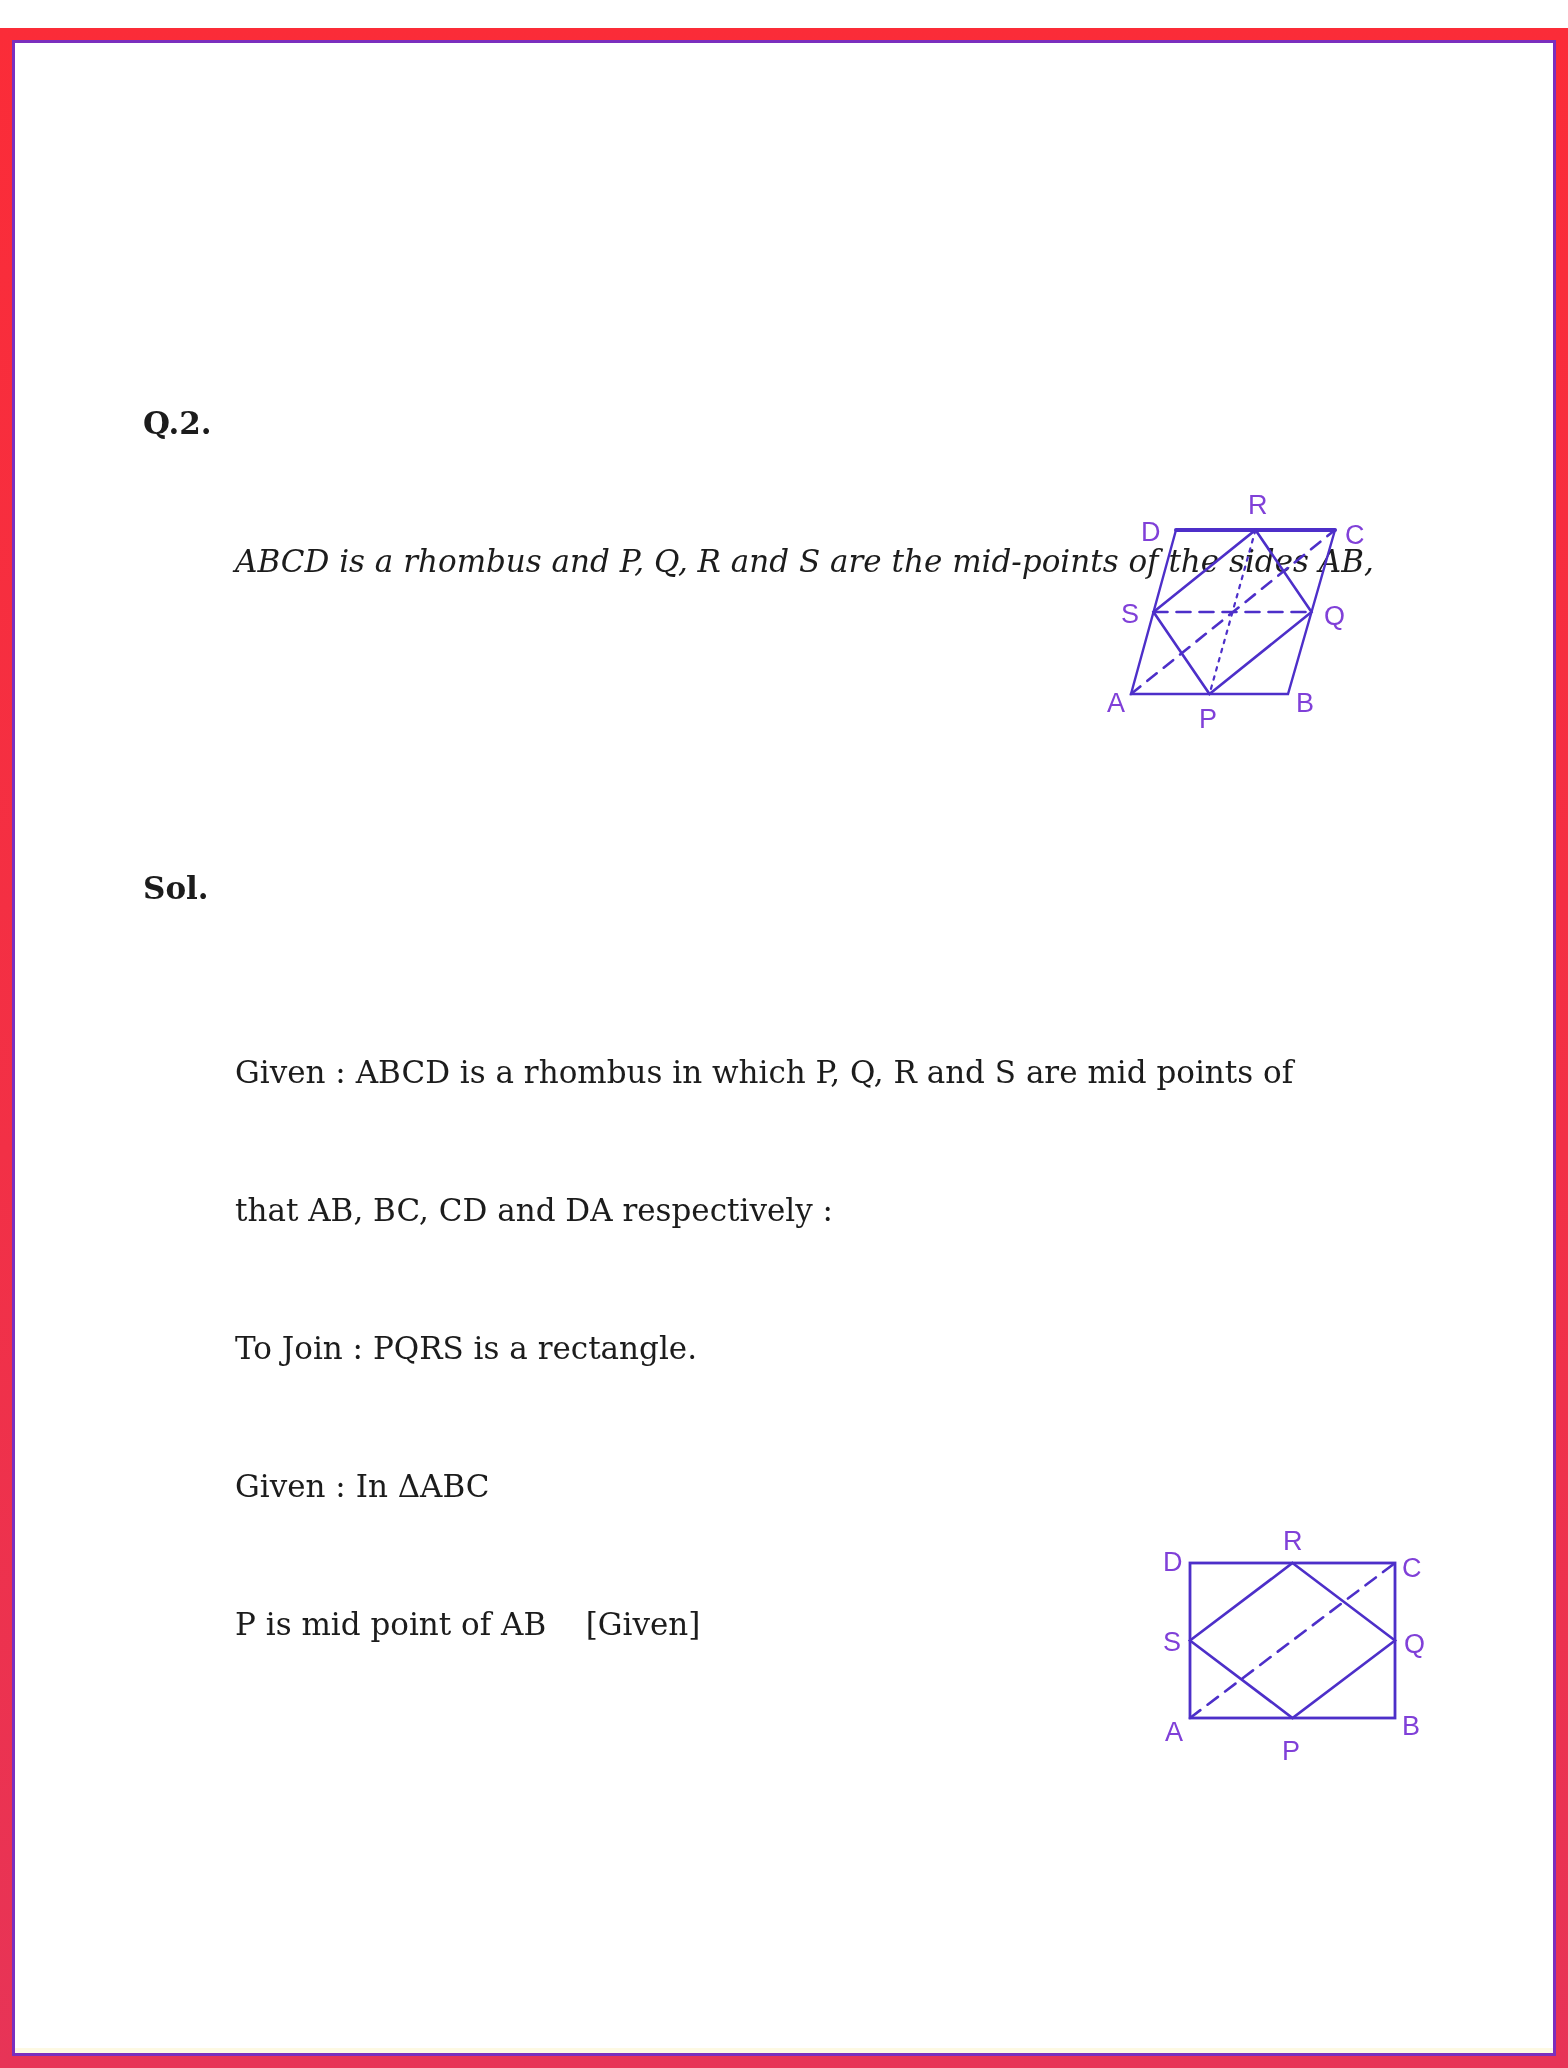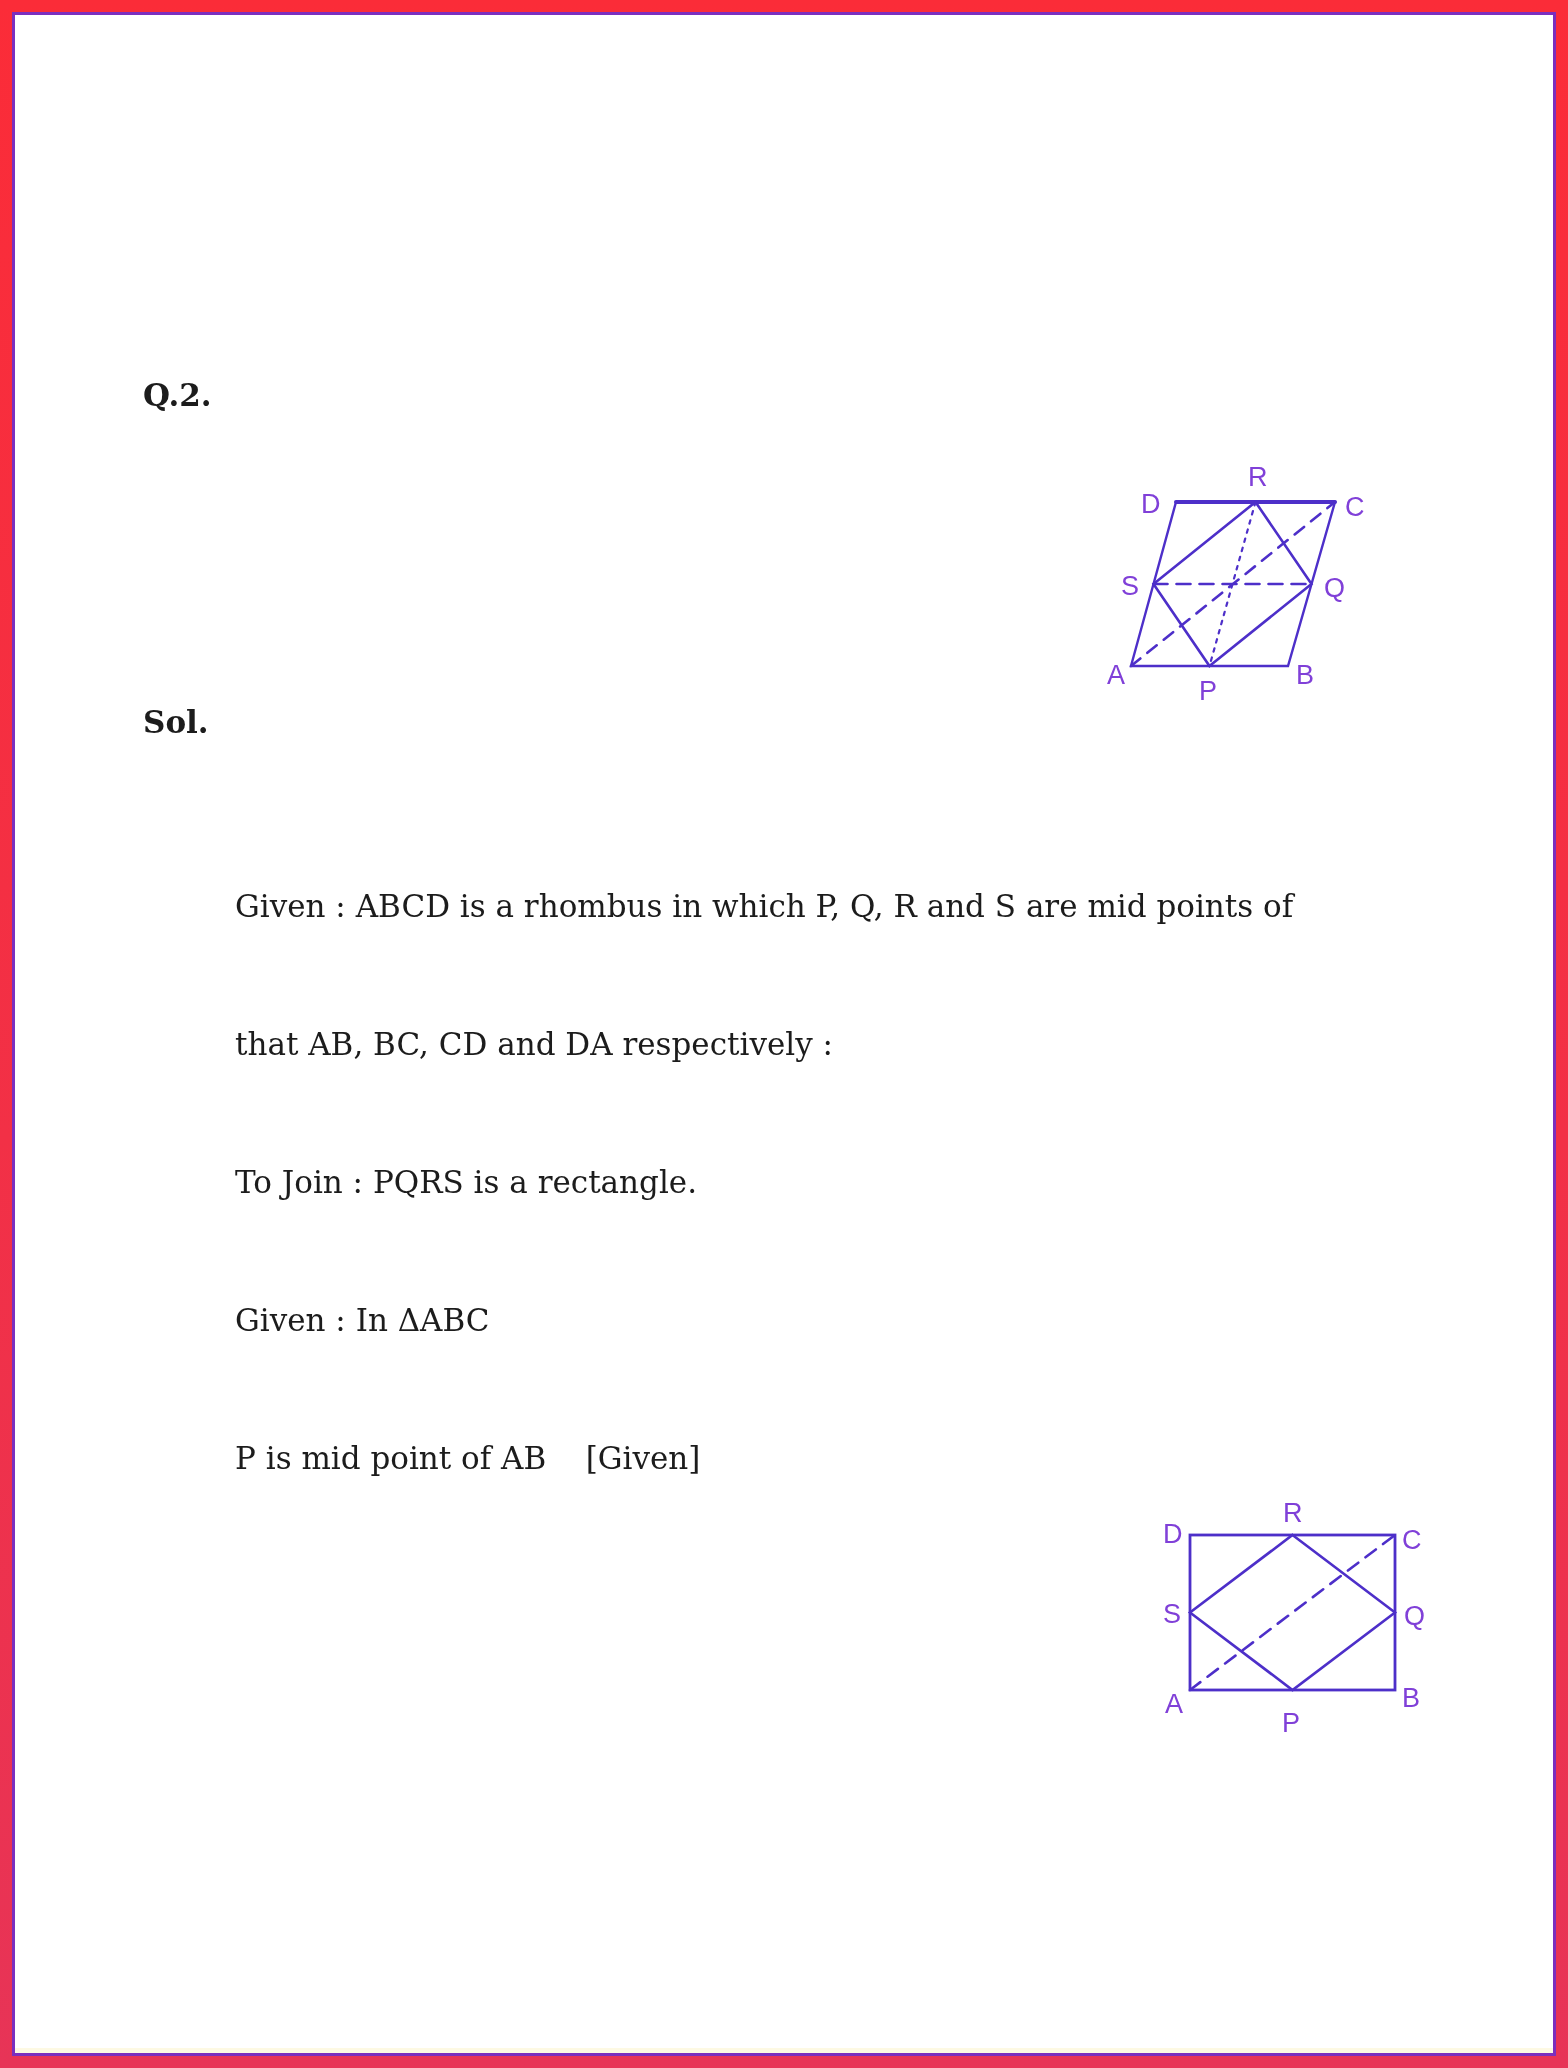--- a/index.html
+++ b/index.html
@@ -4,20 +4,21 @@
 <style>
   html,body{margin:0;padding:0;}
   body{
     width:1568px;height:2068px;position:relative;
     font-family:"DejaVu Serif", serif;
     background:#ffffff;color:#1c1c1c;
   }
   .frame{
     position:absolute;inset:0;
     background:linear-gradient(180deg,#fb2c38 0%,#f23046 55%,#e73457 100%);
+    margin-top:28px;
   }
   .inner{
     position:absolute;inset:12px;
     background:#ffffff;
     border:3px solid #7b2fbe;
     box-shadow:inset 0 -5px 0 #fdf9e3;
     box-sizing:border-box;
     overflow:hidden;
   }
   .content{
@@ -49,20 +50,21 @@
 <body>
 
 <div class="frame">
   <div class="inner">
 
     <div class="content">
 
       
       <div class="block">
         <div class="blabel">Q.2.</div>
+        <div class="line qtext">ABCD is a rhombus and P, Q, R and S are the mid-points of the sides AB,</div>
       </div>
 
       
       <div class="block sol">
         <div class="blabel">Sol.</div>
 
         <div class="line"><span class="bld">Given :</span><span> ABCD is a rhombus in which P, Q, R and S are mid points of</span></div>
         <div class="line">that AB, BC, CD and DA respectively :</div>
         <div class="line"><span class="bld">To Join :</span><span> PQRS is a rectangle.</span></div>
         <div class="line"><span class="bld">Given :</span><span> In ΔABC</span></div>

